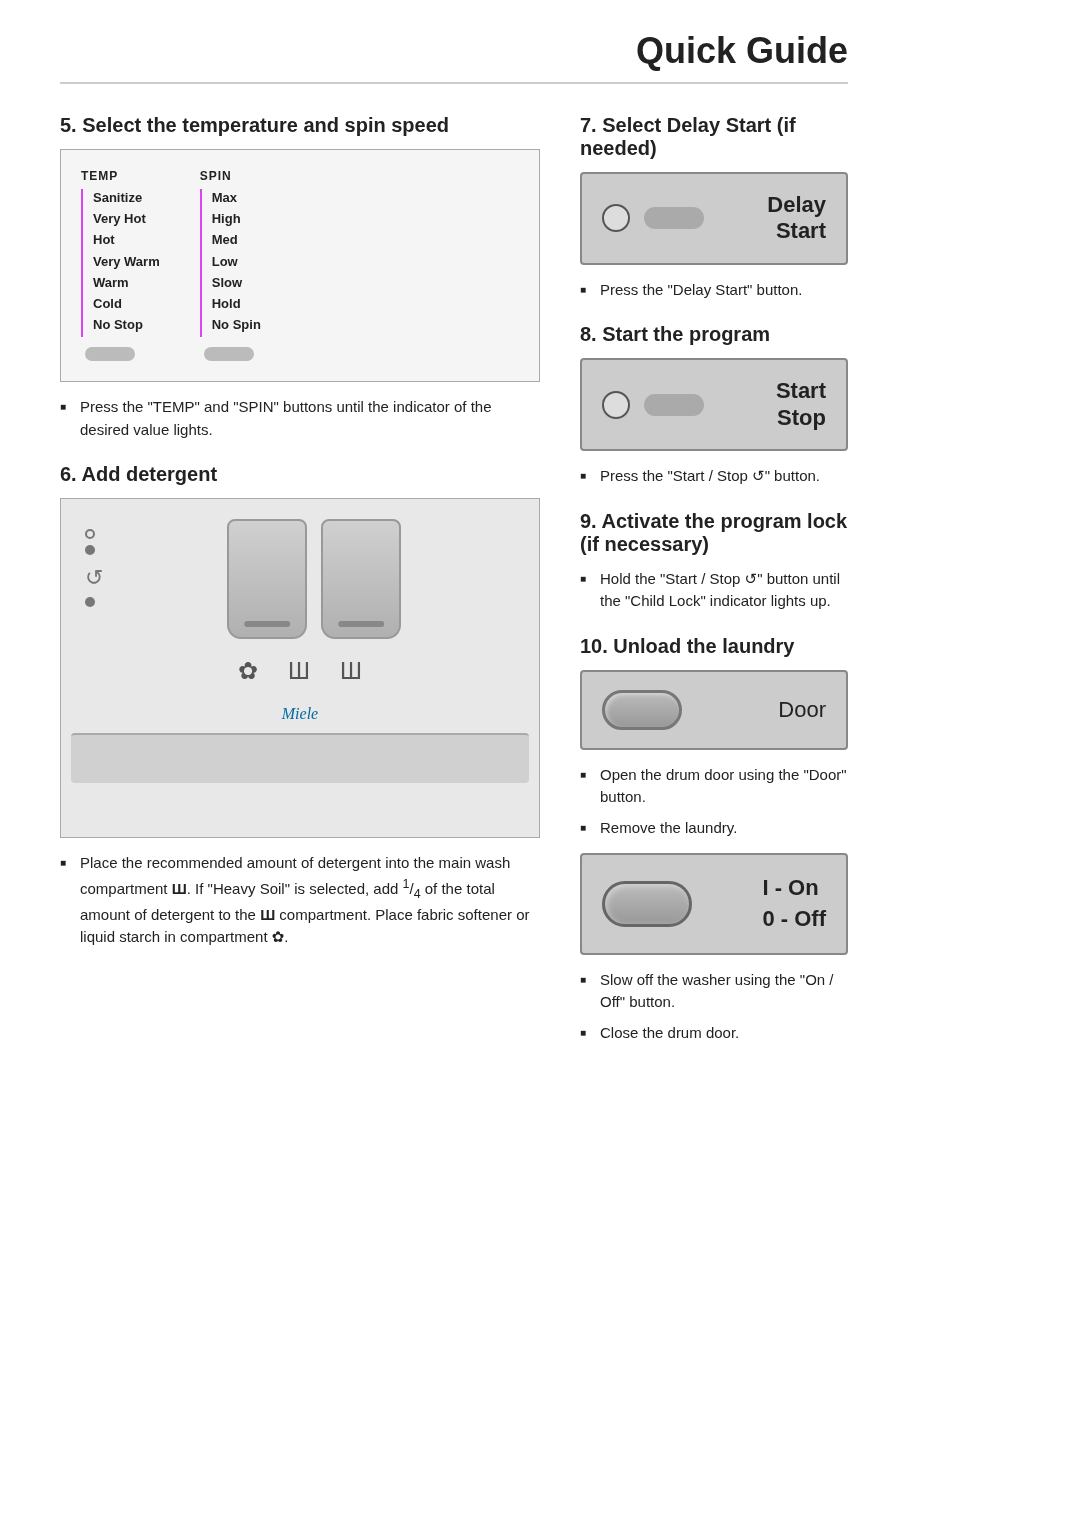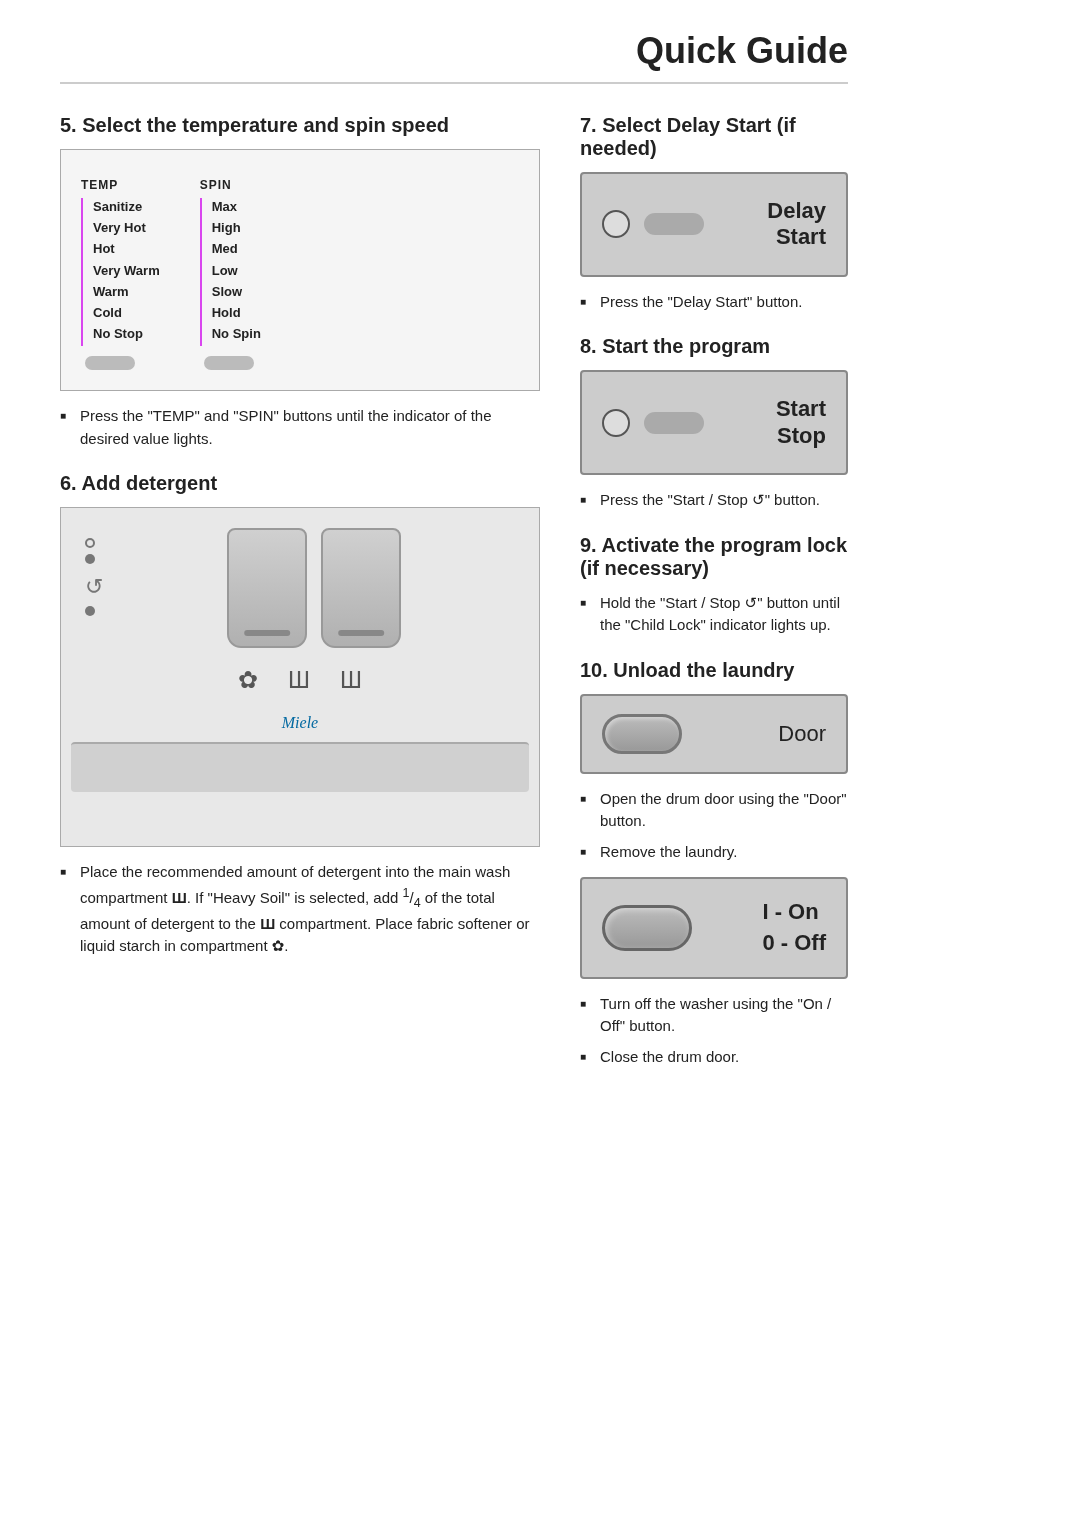--- a/index.html
+++ b/index.html
@@ -57,21 +57,21 @@
       content: "■";
       position: absolute;
       left: 0;
       font-size: 10px;
       top: 3px;
     }
 
     
     .temp-spin-box {
       border: 1.5px solid #aaa;
-      padding: 28px 20px 20px 20px;
+      padding: 19px 20px 20px 20px;
       margin-bottom: 14px;
       background: #f5f5f5;
     }
     .temp-spin-inner {
       display: flex;
       gap: 40px;
     }
     .temp-col, .spin-col {
       display: flex;
       flex-direction: column;
@@ -188,21 +188,21 @@
       height: 50px;
       margin: 10px 10px 0 10px;
       border-radius: 4px;
     }
 
     
     .button-panel {
       border: 2px solid #888;
       background: #ccc;
       border-radius: 4px;
-      padding: 24px 20px;
+      padding: 18px 20px;
       display: flex;
       align-items: center;
       margin-bottom: 12px;
     }
     .btn-circle {
       width: 28px;
       height: 28px;
       border-radius: 50%;
       border: 2.5px solid #555;
       background: #ddd;
@@ -415,21 +415,21 @@
         </ul>
 
         <div class="section-gap-sm"></div>
 
         <div class="onoff-panel">
           <div class="onoff-btn"></div>
           <div class="onoff-label">I - On<br>0 - Off</div>
         </div>
 
         <ul class="bullet-list section-gap-sm">
-          <li>Turn off the washer using the "On / Off" button.</li>
+          <li>Slow off the washer using the "On / Off" button.</li>
           <li>Close the drum door.</li>
         </ul>
       </div>
 
     </div>
 
   </div>
 
 </div>
 

